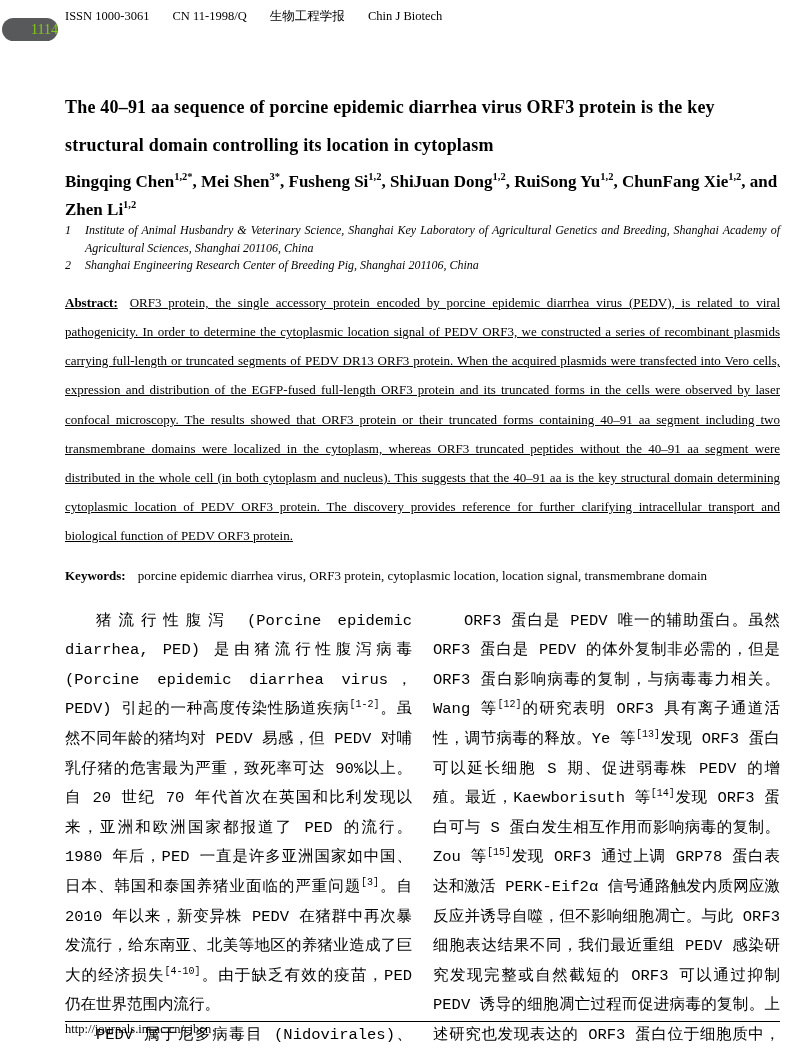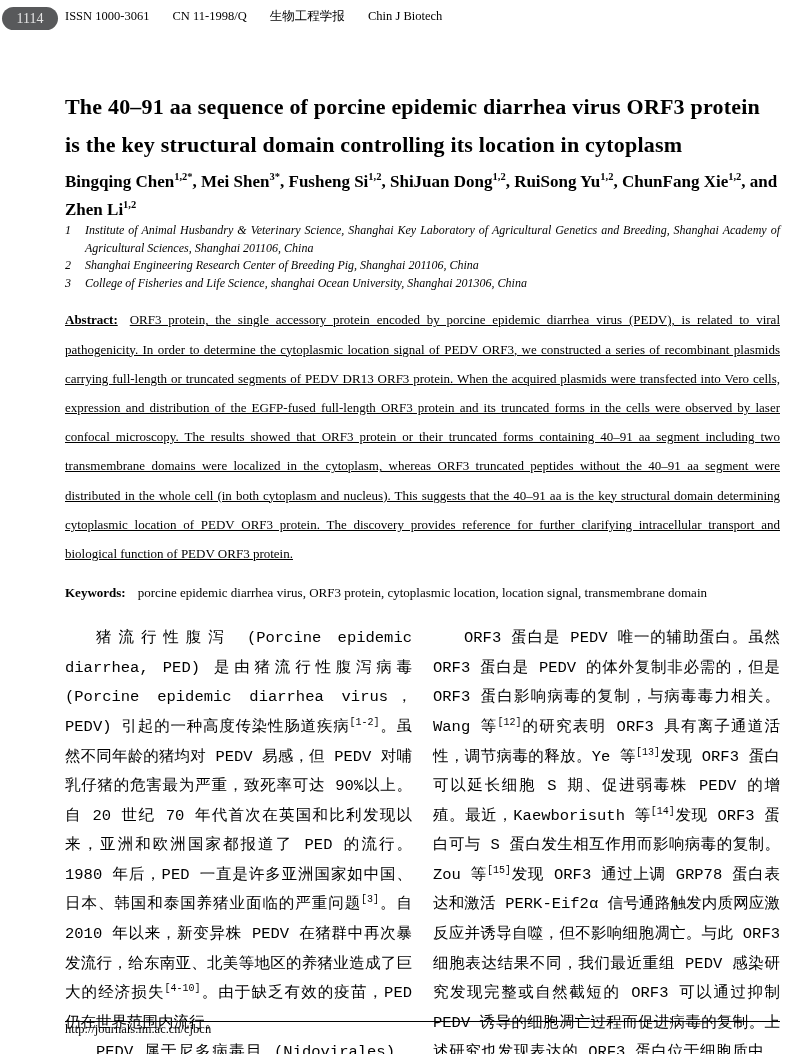--- a/index.html
+++ b/index.html
@@ -6,33 +6,33 @@
   body {
     width: 800px; height: 1054px;
     font-family: "Liberation Serif", "DejaVu Serif", serif;
     color: #000; position: relative; overflow: hidden;
   }
   .page { position: absolute; left: 65px; top: 0; width: 715px; }
 
   
   .header-row { position: absolute; top: 5px; left: 0; width: 800px; height: 24px; }
   .page-badge {
-    position: absolute; left: 2px; top: 2px; width: 56px; height: 23px;
-    background: #58595b; color: #e5e5e5; border-radius: 12px;
-    font-size: 14px; text-align: center; line-height: 23px;
+    position: absolute; left: 2px; top: 13px; width: 56px; height: 23px;
+    background: #58595b; color: #84cc16; border-radius: 12px;
+    font-size: 14px; text-align: right; line-height: 23px;
     font-family: "Liberation Serif", serif;
   }
   .header-meta {
     position: absolute; left: 65px; top: 3px; font-size: 12.5px; white-space: nowrap;
   }
   .header-meta span { margin-right: 20px; }
 
   
   .title {
-    margin-top: 88px; font-size: 22px; font-weight: bold;
+    margin-top: 88px; font-size: 18px; font-weight: bold;
     line-height: 38px; letter-spacing: 0.2px;
   }
   .authors {
     margin-top: 1px; font-size: 17px; font-weight: bold; line-height: 24px;
   }
   .authors sup { font-size: 10.5px; }
 
   .affiliations { }
   .affil {
     font-style: italic; font-size: 12px; line-height: 17.5px;
@@ -84,21 +84,20 @@
 
   <div class="title">The 40–91 aa sequence of porcine epidemic diarrhea virus ORF3 protein is the key structural domain controlling its location in cytoplasm</div>
 
   <div class="authors">
     <span><span></span><span>Bingqing Chen</span><sup>1,2*</sup><span>, </span></span><span><span></span><span>Mei Shen</span><sup>3*</sup><span>, </span></span><span><span></span><span>Fusheng Si</span><sup>1,2</sup><span>, </span></span><span><span></span><span>ShiJuan Dong</span><sup>1,2</sup><span>, </span></span><span><span></span><span>RuiSong Yu</span><sup>1,2</sup><span>, </span></span><span><span></span><span>ChunFang Xie</span><sup>1,2</sup><span>, </span></span><span><span>and </span><span>Zhen Li</span><sup>1,2</sup><span></span></span>
   </div>
 
   <div class="affiliations">
     <div class="affil"><span class="num">1</span><span>Institute of Animal Husbandry &amp; Veterinary Science, Shanghai Key Laboratory of Agricultural Genetics and Breeding, Shanghai Academy of Agricultural Sciences, Shanghai 201106, China</span></div>
     <div class="affil"><span class="num">2</span><span>Shanghai Engineering Research Center of Breeding Pig, Shanghai 201106, China</span></div>
-    <div class="affil"><span class="num">3</span><span>College of Fisheries and Life Science, shanghai Ocean University, Shanghai 201306, China</span></div>
   </div>
 
   <div class="abstract">
     <b>Abstract:</b><span class="label-gap"></span><span>ORF3 protein, the single accessory protein encoded by porcine epidemic diarrhea virus (PEDV), is related to viral pathogenicity. In order to determine the cytoplasmic location signal of PEDV ORF3, we constructed a series of recombinant plasmids carrying full-length or truncated segments of PEDV DR13 ORF3 protein. When the acquired plasmids were transfected into Vero cells, expression and distribution of the EGFP-fused full-length ORF3 protein and its truncated forms in the cells were observed by laser confocal microscopy. The results showed that ORF3 protein or their truncated forms containing 40–91 aa segment including two transmembrane domains were localized in the cytoplasm, whereas ORF3 truncated peptides without the 40–91 aa segment were distributed in the whole cell (in both cytoplasm and nucleus). This suggests that the 40–91 aa is the key structural domain determining cytoplasmic location of PEDV ORF3 protein. The discovery provides reference for further clarifying intracellular transport and biological function of PEDV ORF3 protein.</span>
   </div>
 
   <div class="keywords">
     <b>Keywords:</b><span class="label-gap"></span><span>porcine epidemic diarrhea virus, ORF3 protein, cytoplasmic location, location signal, transmembrane domain</span>
   </div>
 

